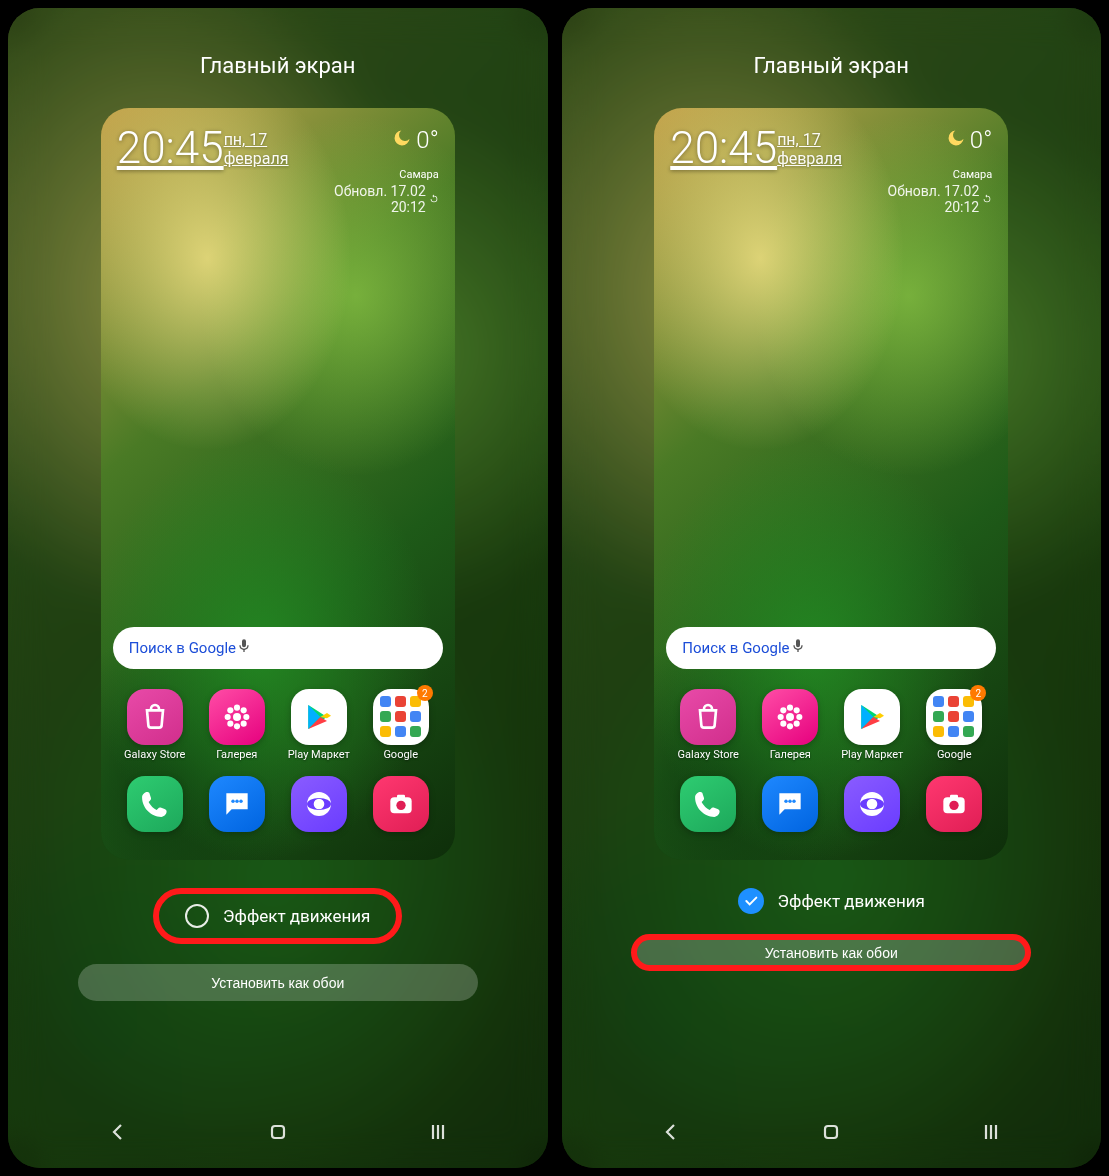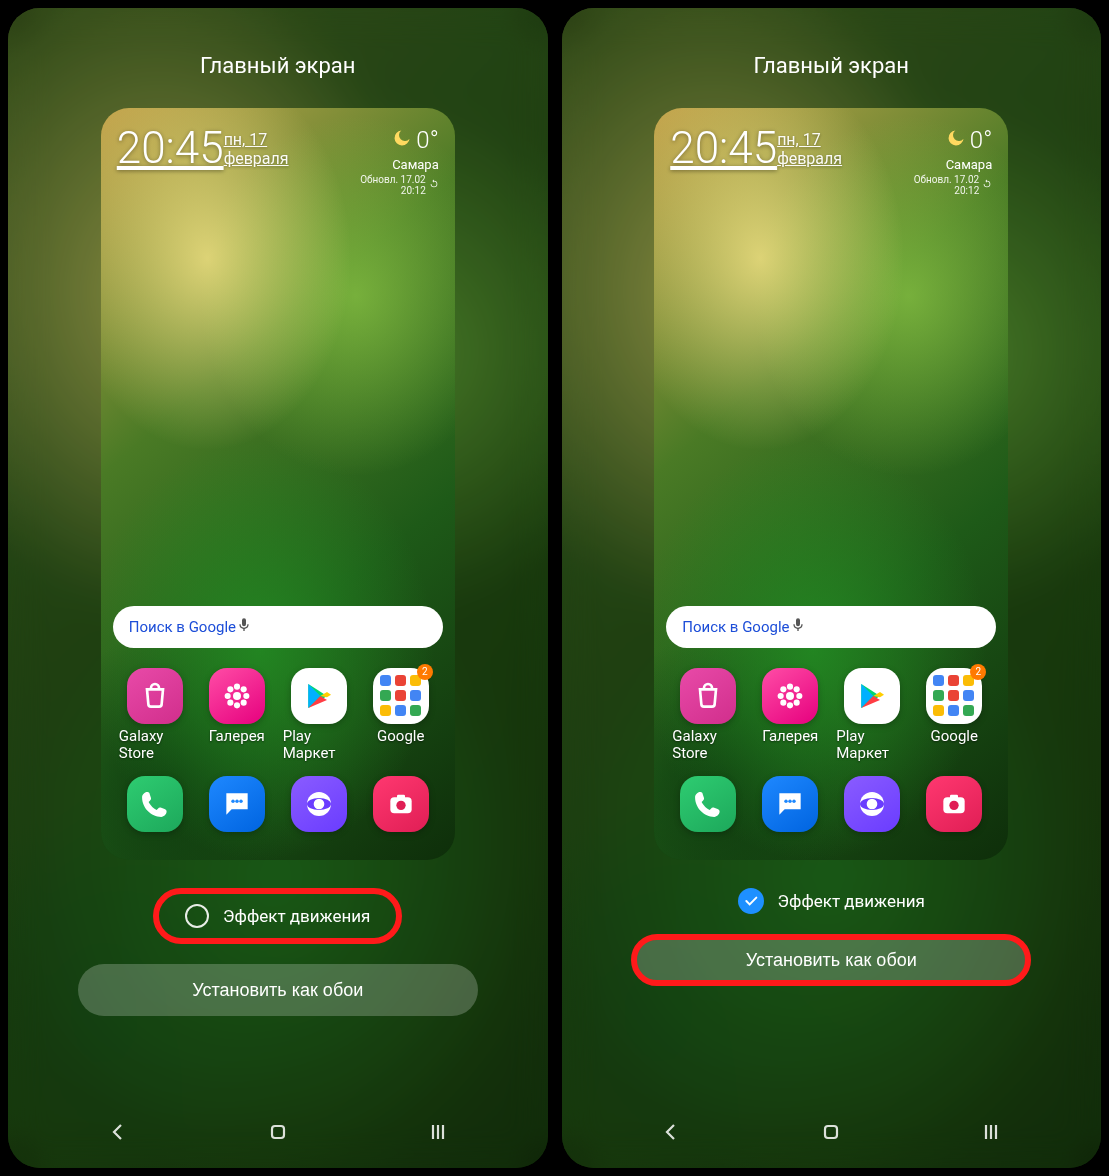--- a/index.html
+++ b/index.html
@@ -65,22 +65,22 @@
     align-items:flex-start;
     padding:4px 4px 0 4px;
   }
   .clock-left { display:flex; flex-direction:row;text-decoration:underline; }
   .clock-time { font-size:44px; font-weight:300; line-height:1; text-shadow:0 1px 4px rgba(0,0,0,0.4); }
   .clock-date { font-size:16px; margin-top:4px; opacity:0.95; text-shadow:0 1px 3px rgba(0,0,0,0.4);}
   .weather { text-align:right; display:flex; flex-direction:column; align-items:flex-end;}
   .weather-top { display:flex; align-items:center; gap:4px;}
   .moon-icc { width:20px; height:20px; }
   .temp { font-size:24px; font-weight:300;}
-  .city { font-size:13px; margin-top:3px;}
-  .updated { font-size:10px; opacity:0.9; display:flex; align-items:center; gap:3px; margin-top:2px;}
+  .city { font-size:11px; margin-top:14px;}
+  .updated { font-size:14px; opacity:0.9; display:flex; align-items:center; gap:3px; margin-top:2px;}
   .refresh-icc { width:10px; height:10px; }
   .spacer { flex:1; }
   .search-bar {
     background:#fff;
     height:42px;
     border-radius:21px;
     display:flex;
     align-items:center;
     padding:0 16px;
     color:#1d4ed8;
@@ -101,21 +101,21 @@
     align-items:center;
     gap:4px;
   }
   .app-icon {
     width:56px; height:56px;
     border-radius:18px;
     display:flex; align-items:center; justify-content:center;
     position:relative;
     box-shadow:0 2px 6px rgba(0,0,0,0.25);
   }
-  .app-label { font-size:15px; line-height:1.15; text-shadow:0 1px 2px rgba(0,0,0,0.5);}
+  .app-label { font-size:11px; text-align:center; line-height:1.15; text-shadow:0 1px 2px rgba(0,0,0,0.5);}
   .badge {
     position:absolute; top:-4px; right:-4px;
     background:#ff7a00; color:#fff;
     font-size:10px; width:16px; height:16px;
     border-radius:50%;
     display:flex; align-items:center; justify-content:center;
   }
   
   .ic-galaxy { background:linear-gradient(145deg,#e84aa8,#d12e8c);}
   .ic-gallery { background:linear-gradient(145deg,#ff4da6,#e6007e);}
@@ -147,25 +147,25 @@
   }
   .radio-checked {
     width:26px; height:26px; border-radius:50%;
     background:#1e90ff;
     display:flex; align-items:center; justify-content:center;
   }
   .radio-checked svg { width:16px; height:16px; }
   .set-btn {
     margin-top:20px;
     width:400px;
-    height:52px;
+    height:37px;
     background:rgba(255,255,255,0.22);
     border-radius:26px;
     color:#fff;
-    font-size:18px;
+    font-size:14px;
     display:flex; align-items:center; justify-content:center;
     border:none;
   }
   .highlight {
     border:6px solid #ff1a1a;
     border-radius:32px;
     padding:6px 24px;
   }
   .motion-row.highlight { padding:10px 26px; }
   .navbar {

